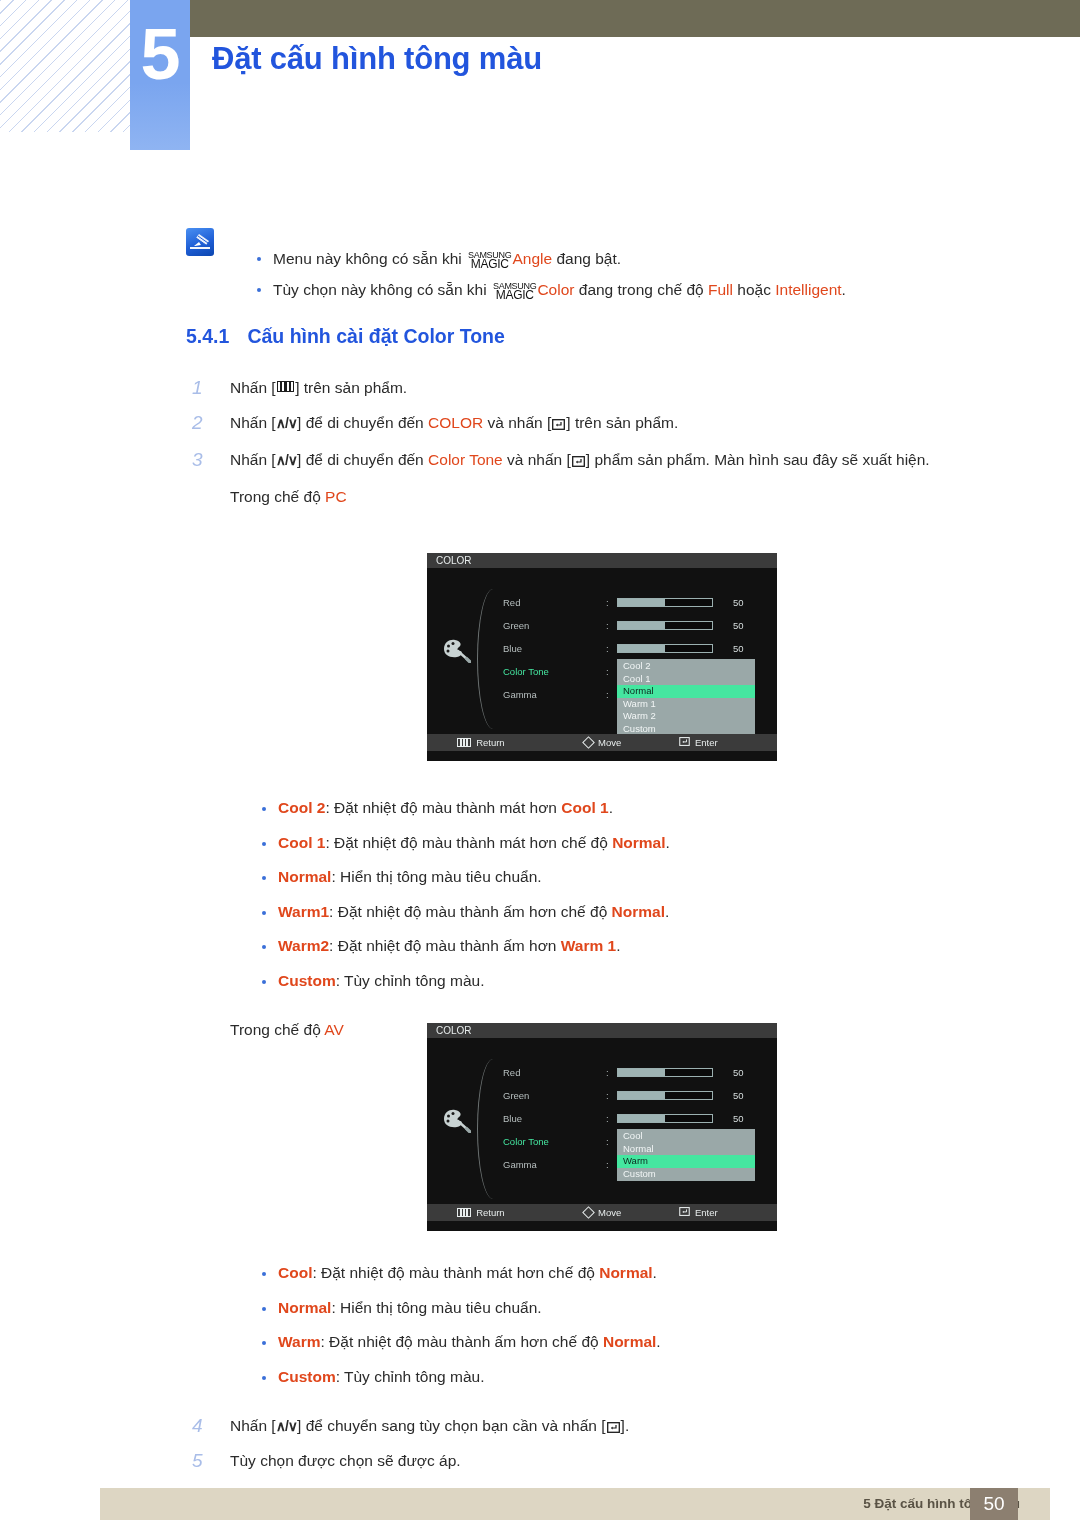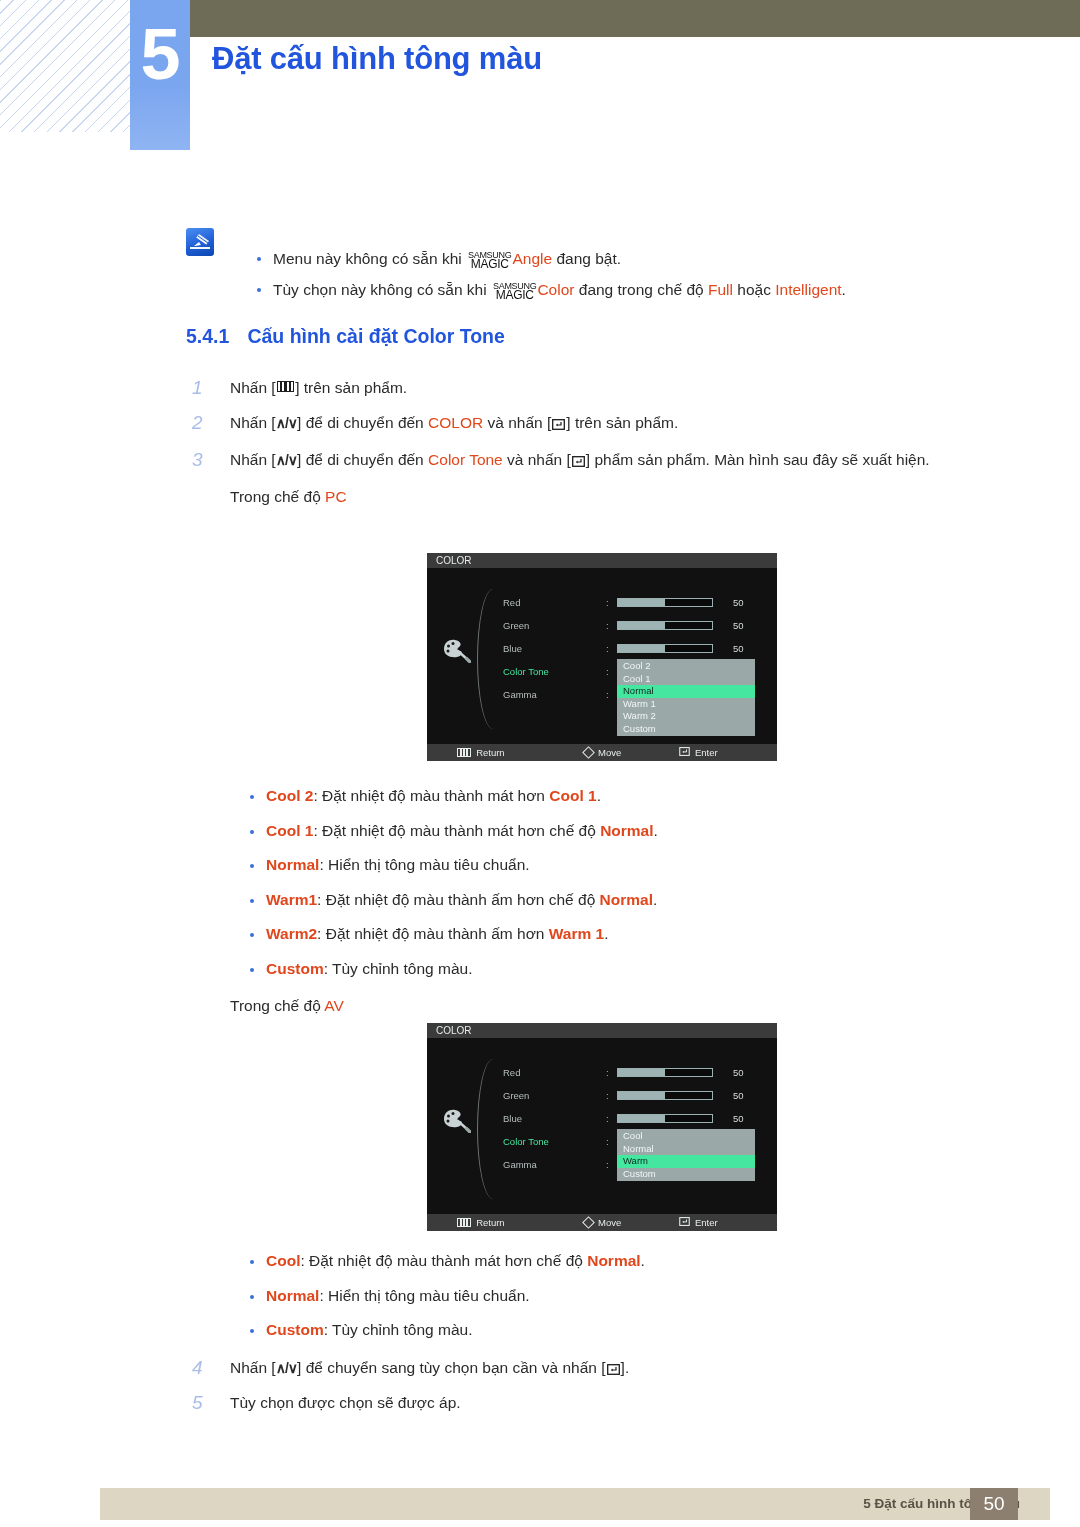--- a/index.html
+++ b/index.html
@@ -169,21 +169,21 @@
   }
   .kchev {
     font-weight: bold;
     font-size: 14px;
     letter-spacing: -1px;
     vertical-align: 0px;
   }
   .kenter { display:inline-block; vertical-align:-2px; margin: 0 1px; }
 
   
-  .blist { margin: 4px; padding: 0; list-style: none; }
+  .blist { margin: 16px; padding: 0; list-style: none; }
   .blist li {
     position: relative;
     padding-left: 70px;
     font-size: 15.5px;
     line-height: 34.5px;
     color: #2b2b2b;
   }
   .blist li::before {
     content: "";
     position: absolute;
@@ -269,21 +269,21 @@
     padding-left: 6px;
     color: #f2f6f6;
     font-size: 9.5px;
   }
   .osd-drop .opt.sel {
     background: #45e6a0;
     color: #0d2a1e;
   }
   .osd-foot {
     position: absolute;
-    left: 0; bottom: 0;
+    left: 0; bottom: 10px;
     width: 100%;
     height: 17px;
     background: #3b3b3b;
     color: #e8eded;
     font-size: 9.5px;
     line-height: 17px;
   }
   .osd-foot .fi {
     position: absolute;
     display: flex;
@@ -558,20 +558,21 @@
           </svg></span>
         <span>Enter</span>
       </span>
   </div>
 </div>
 
 <div style="position:absolute; left:192px; top:1240px; width:815px;">
   <ul class="blist">
     <li><span class="hl-b">Cool</span><span>: Đặt nhiệt độ màu thành mát hơn chế độ </span><span class="hl-b">Normal</span><span>.</span></li>
     <li><span class="hl-b">Normal</span><span>: Hiển thị tông màu tiêu chuẩn.</span></li>
+    <li><span class="hl-b">Warm</span><span>: Đặt nhiệt độ màu thành ấm hơn chế độ </span><span class="hl-b">Normal</span><span>.</span></li>
     <li><span class="hl-b">Custom</span><span>: Tùy chỉnh tông màu.</span></li>
   </ul>
 
   <div class="step" style="margin-bottom:2px;">
     <span class="snum">4</span><span>Nhấn [</span><span class="kchev">∧/∨</span><span>] để chuyển sang tùy chọn bạn cần và nhấn [</span><span class="kenter"><svg width="13" height="11" viewBox="0 0 13 11">
           <rect x="0.7" y="0.7" width="11.6" height="9.6" fill="none" stroke="#1c1c1c" stroke-width="1.3"></rect>
           <path d="M9 3 L9 6 L4.5 6" fill="none" stroke="#1c1c1c" stroke-width="1.2"></path>
           <path d="M5.6 4.6 L4 6 L5.6 7.4 Z" fill="#1c1c1c"></path>
         </svg></span><span>].</span>
   </div>

